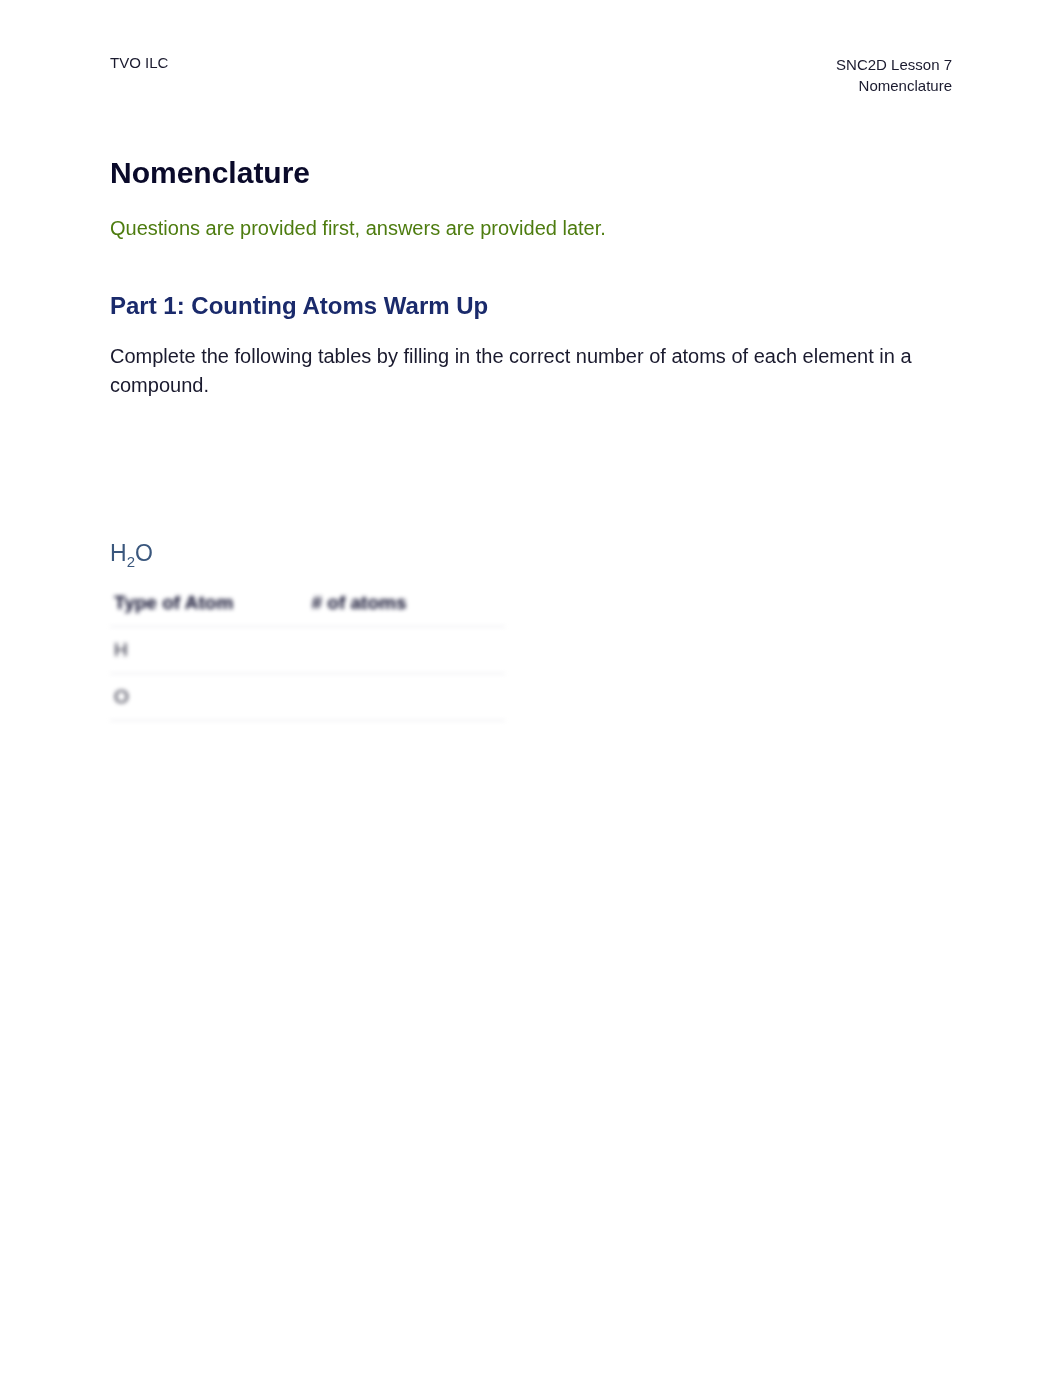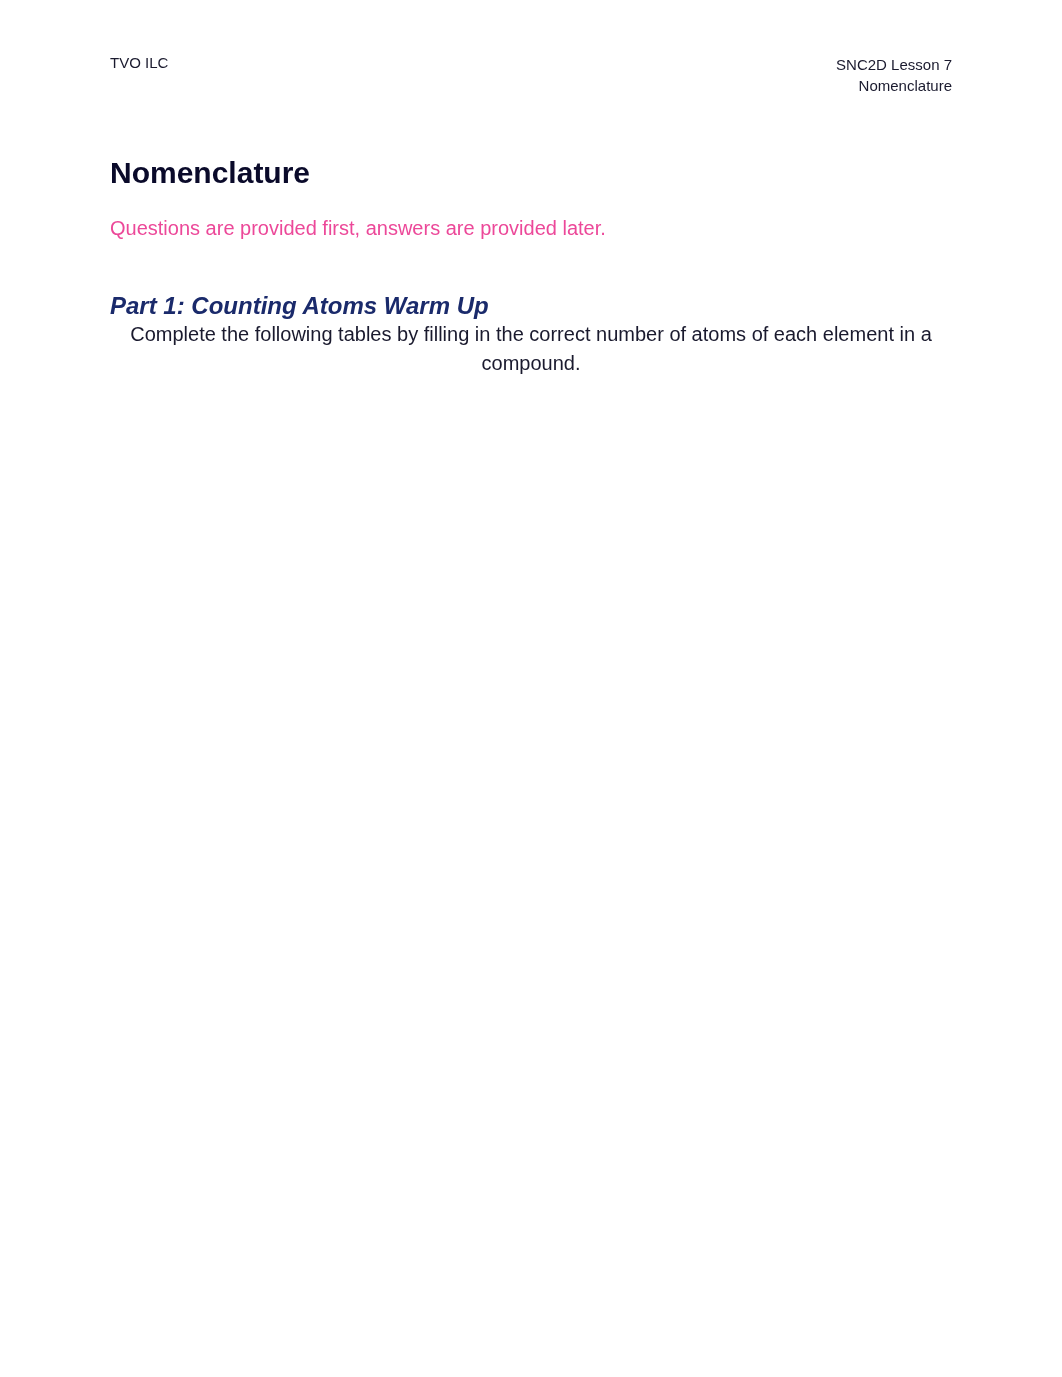--- a/index.html
+++ b/index.html
@@ -28,36 +28,35 @@
       line-height: 1.4;
     }
     .page-title {
       font-size: 30px;
       font-weight: bold;
       color: #0a0a2a;
       margin-bottom: 24px;
     }
     .intro {
       font-size: 20px;
-      color: #ec4899;
+      color: #4d7c0f;
       margin-bottom: 50px;
       line-height: 1.4;
     }
     .section-title {
       font-size: 24px;
       font-weight: bold;
       color: #1a2a6b;
-      font-style: italic;
+      margin-bottom: 22px;
     }
     .section-instructions {
       font-size: 20px;
       color: #1a1a2e;
       line-height: 1.45;
       margin-bottom: 140px;
-      text-align: center;
     }
     .compound-block {
       margin-bottom: 60px;
     }
     .compound-name {
       font-size: 23px;
       color: #3a577d;
       margin-bottom: 10px;
     }
     .compound-name .sub {
@@ -103,13 +102,34 @@
 
 <h1 class="page-title">Nomenclature</h1>
 
 <p class="intro">Questions are provided first, answers are provided later.</p>
 
 <h2 class="section-title">Part 1: Counting Atoms Warm Up</h2>
 
 <p class="section-instructions">Complete the following tables by filling in the correct number of atoms of each element in a compound.</p>
 
 <div id="compounds-container">
+    <div class="compound-block">
+      <div class="compound-name">H<span class="sub">2</span>O</div>
+      <table class="atom-table">
+        <thead>
+          <tr>
+            <th class="col-type">Type of Atom</th>
+            <th class="col-num"># of atoms</th>
+          </tr>
+        </thead>
+        <tbody>
+          <tr>
+            <td>H</td>
+            <td></td>
+          </tr>
+          <tr>
+            <td>O</td>
+            <td></td>
+          </tr>
+        </tbody>
+      </table>
+    </div>
   </div>
 
 </body></html>

